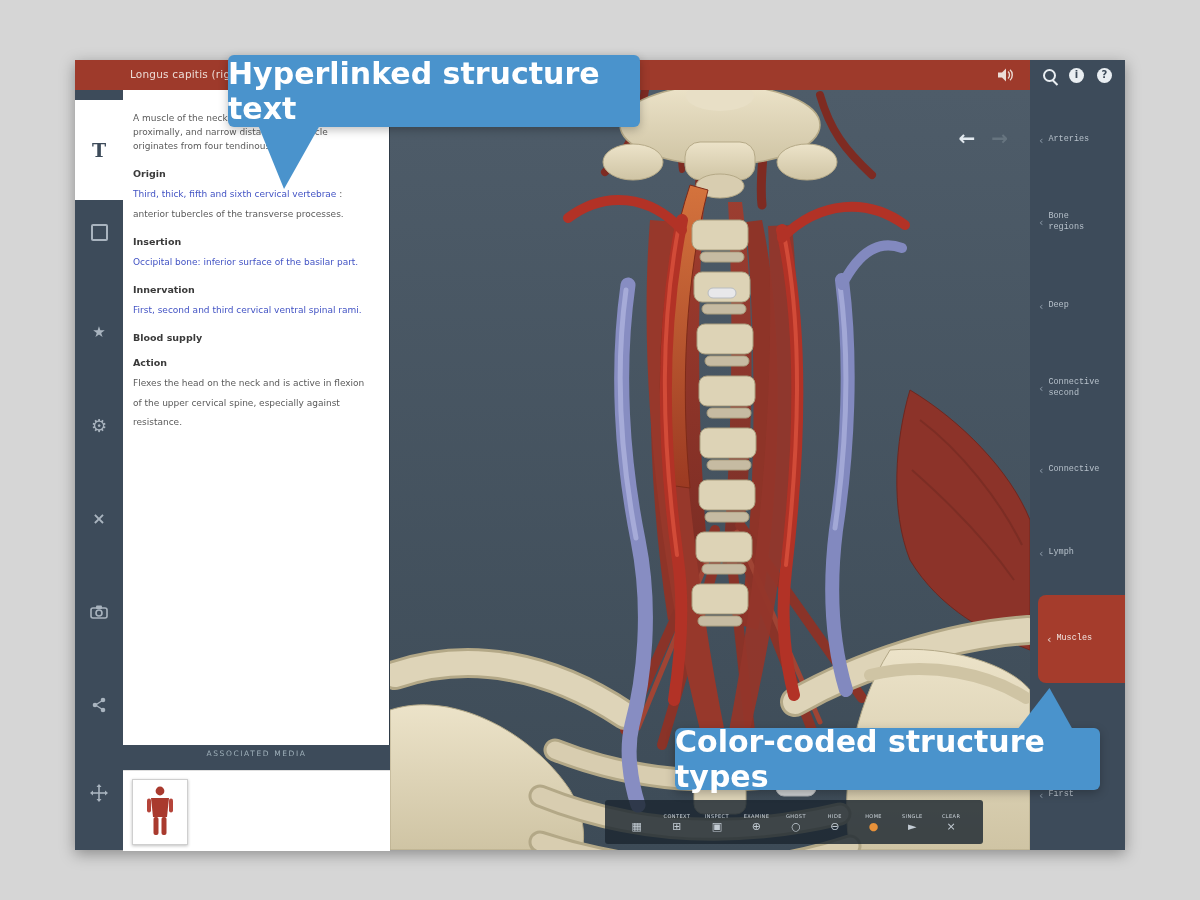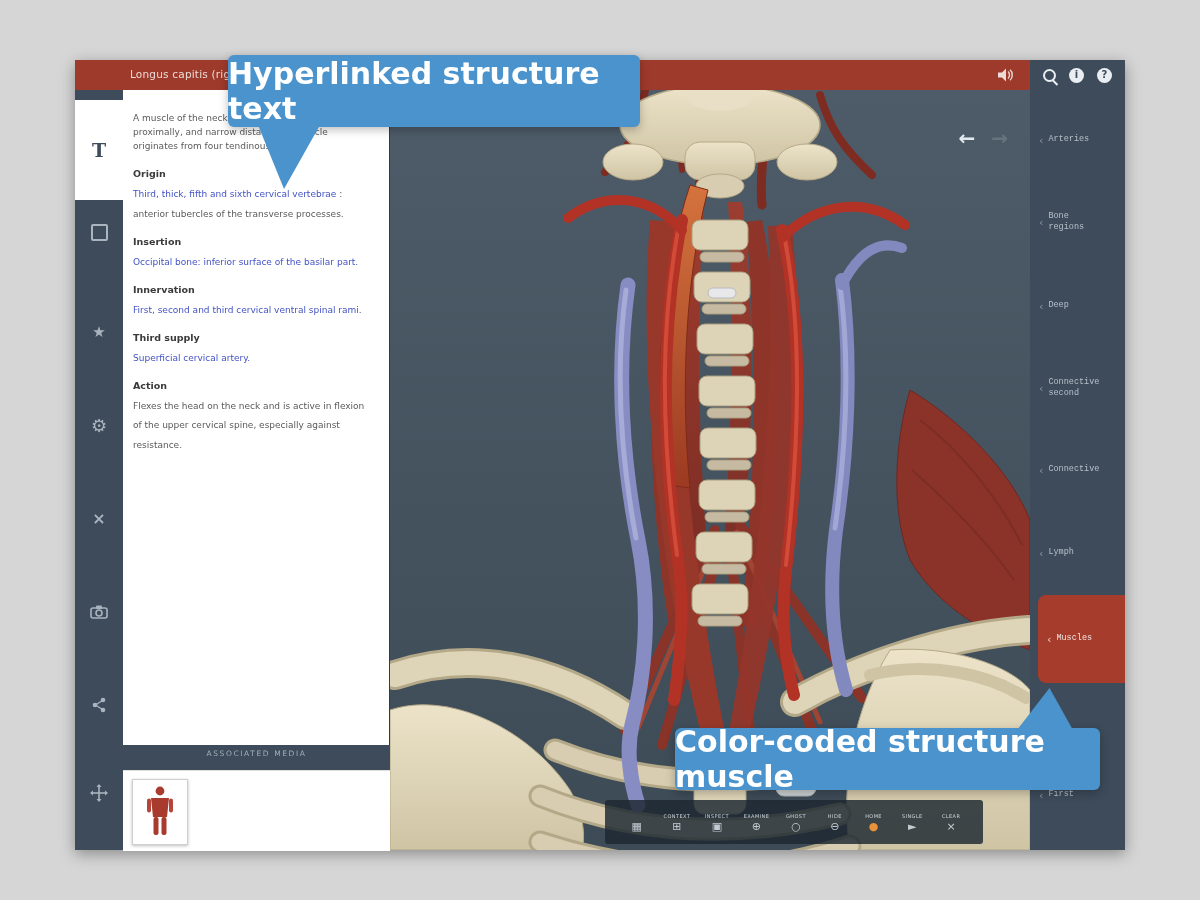--- a/index.html
+++ b/index.html
@@ -149,22 +149,21 @@
 
     <div class="sec-h">Origin</div>
     <span class="lnk">Third, thick, fifth and sixth cervical vertebrae</span><span class="plain"> : anterior tubercles of the transverse processes.</span>
 
     <div class="sec-h">Insertion</div>
     <span class="lnk">Occipital bone: inferior surface of the basilar part.</span>
 
     <div class="sec-h">Innervation</div>
     <span class="lnk">First, second and third cervical ventral spinal rami.</span>
 
-    <div class="sec-h">Third supply</div>
-    <div><span class="lnk">Superficial cervical artery.</span></div>
+    <div class="sec-h">Blood supply</div>
 
     <div class="sec-h">Action</div>
     <span class="plain">Flexes the head on the neck and is active in flexion of the upper cervical spine, especially against resistance.</span>
   </div>
 
   <div class="assoc">ASSOCIATED MEDIA</div>
 
   <div class="media">
     <div class="thumb">
       <svg width="34" height="54" viewBox="0 0 34 54">
@@ -384,15 +383,15 @@
   </div>
 
 </div>
 
 <div class="callout callout1">
   <span>Hyperlinked structure text</span>
   <div class="tail1"></div>
 </div>
 
 <div class="callout callout2">
-  <span>Color-coded structure muscle</span>
+  <span>Color-coded structure types</span>
   <div class="tail2"></div>
 </div>
 
 </body></html>

